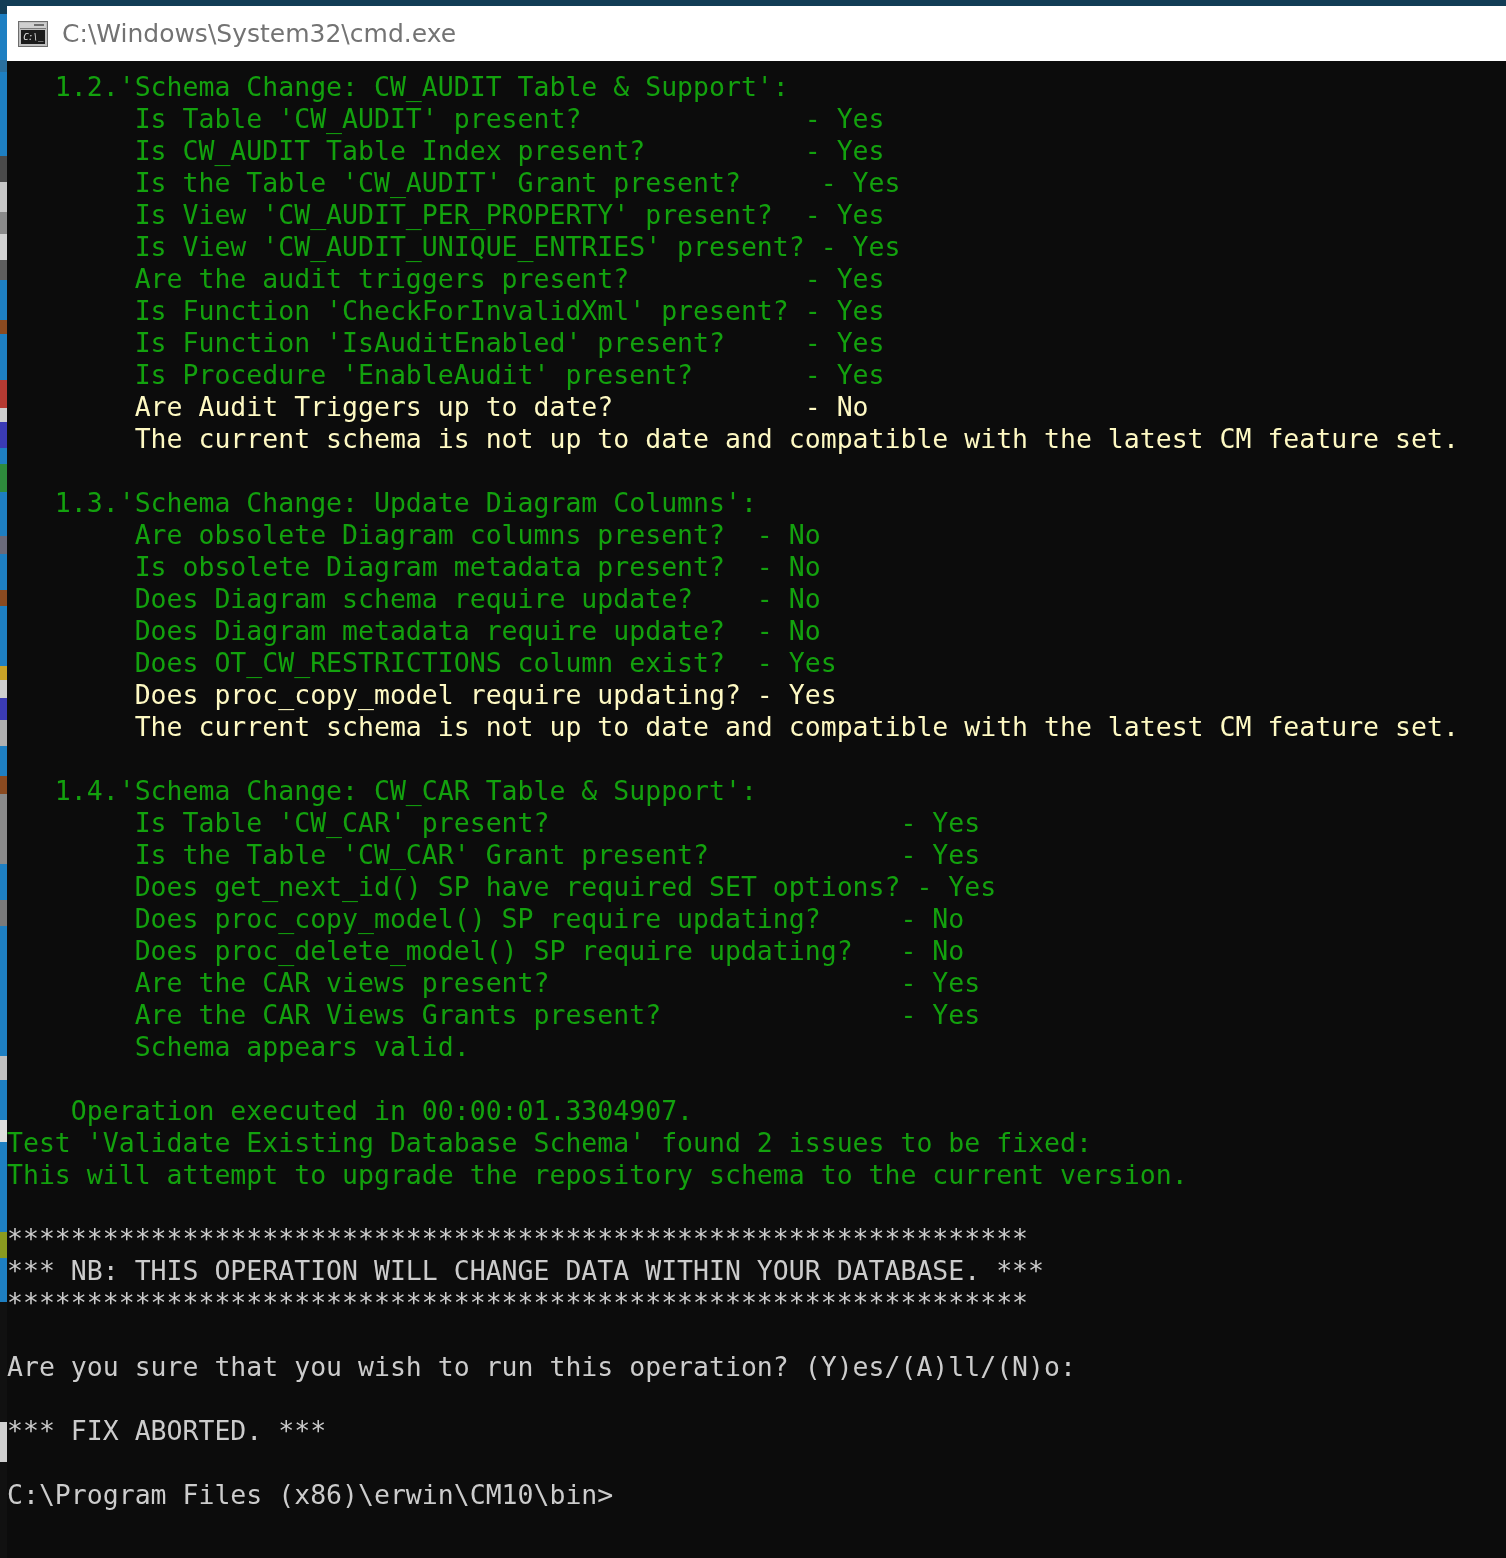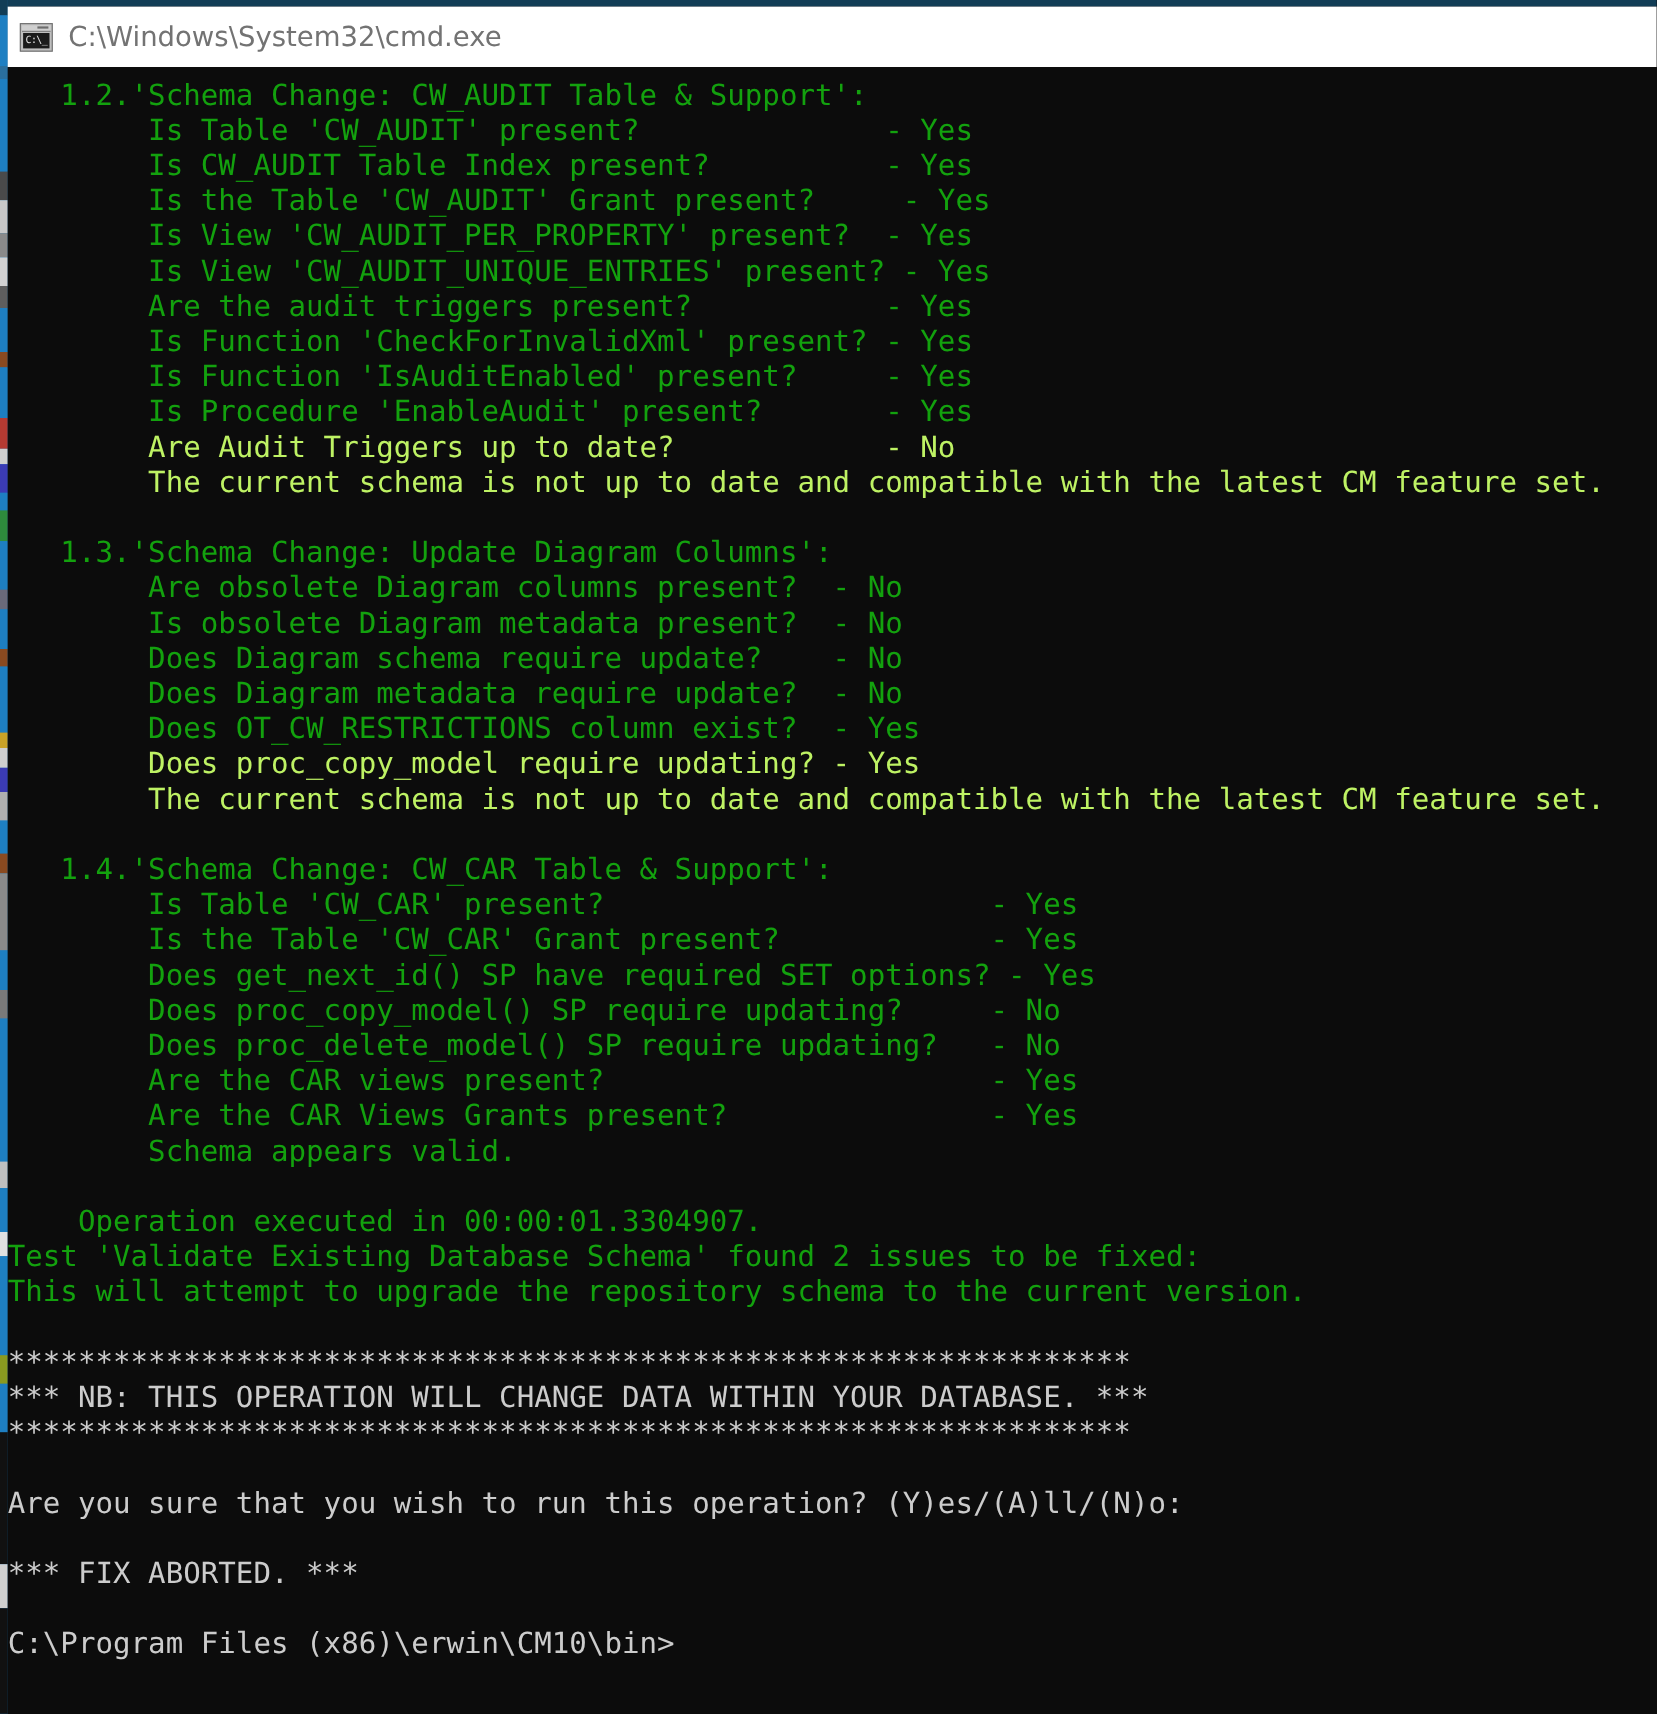--- a/index.html
+++ b/index.html
@@ -60,20 +60,21 @@
     box-sizing: border-box;
   }
   #cmd-icon {
     width: 30px; height: 26px;
     background: #bfbfbf;
     border: 1px solid #6d6d6d;
     box-sizing: border-box;
     position: relative;
     flex: 0 0 auto;
     margin-right: 14px;
+    font-style: italic;
   }
   #cmd-icon .bar {
     position: absolute;
     left: 1px; top: 1px;
     width: 26px; height: 5px;
     background: #cfcfcf;
     border-bottom: 1px solid #7a7a7a;
   }
   #cmd-icon .bar::after {
     content: "";
@@ -123,21 +124,21 @@
     letter-spacing: 0px;
     white-space: pre;
     color: #16c60c;
   }
   #console-text .ln {
     display: block;
     height: 32px;
     white-space: pre;
   }
   .c-green  { color: #13a10e; }
-  .c-yellow { color: #bef264; }
+  .c-yellow { color: #fef9c3; }
   .c-white  { color: #cccccc; }
 </style>
 </head>
 <body>
 
 <div id="desktop-sliver">
     <div class="band" style="top: 0px; height: 14px; background: rgb(18, 61, 86);"></div>
     <div class="band" style="top: 14px; height: 46px; background: rgb(30, 127, 194);"></div>
     <div class="band" style="top: 60px; height: 12px; background: rgb(42, 111, 158);"></div>
     <div class="band" style="top: 72px; height: 84px; background: rgb(30, 127, 194);"></div>

